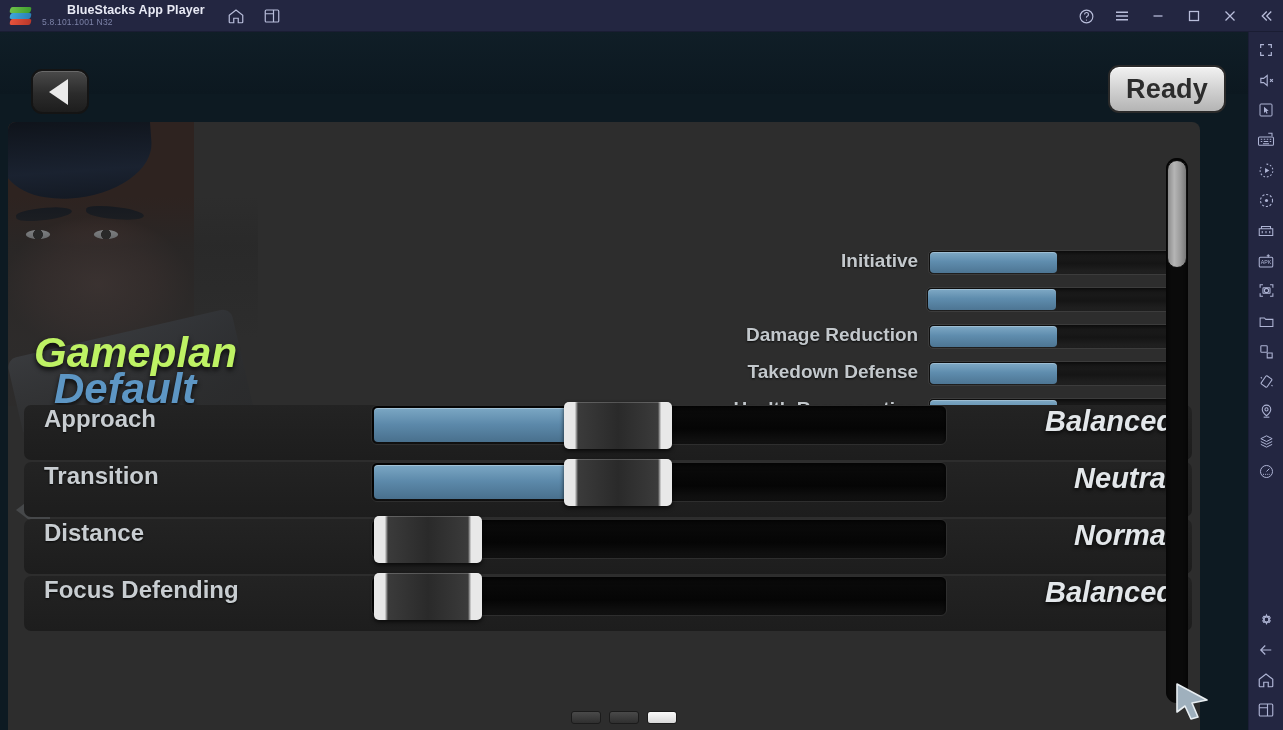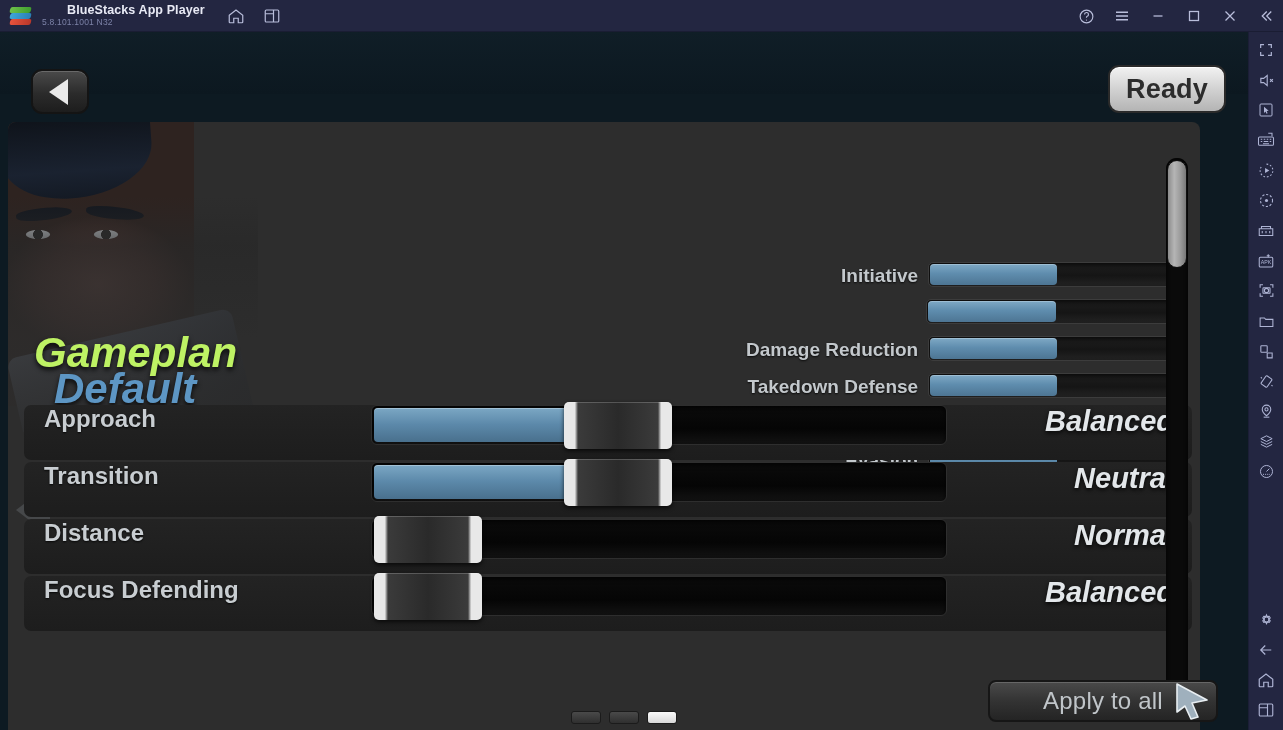--- a/index.html
+++ b/index.html
@@ -133,21 +133,21 @@
     margin-left: 54px; margin-top: 7px; text-shadow: 0 2px 4px rgba(0,0,0,.8);
   }
   .arrow-ghost {
     position: absolute; left: 8px; top: 362px; width: 0; height: 0;
     border-top: 26px solid transparent; border-bottom: 26px solid transparent;
     border-right: 34px solid rgba(170,180,190,.20);
   }
 
   
   .stats { position: absolute; left: 700px; top: 128px; width: 470px; }
-  .stat-row { display: flex; align-items: flex-end; justify-content: flex-end; height: 37px; }
+  .stat-row { display: flex; align-items: flex-start; justify-content: flex-end; height: 37px; }
   .stat-label {
     font-size: 19px; font-weight: bold; color: #c3c8cc; text-align: right;
     width: 212px; margin-right: 10px; white-space: nowrap;
     text-shadow: 0 1px 2px rgba(0,0,0,.8);
   }
   .stat-track {
     width: 252px; height: 25px; border-radius: 5px;
     background: linear-gradient(180deg,#1e1e1e 0%,#151515 55%,#232323 100%);
     border: 1px solid #3c3c3c; position: relative; overflow: hidden;
     box-shadow: inset 0 2px 4px rgba(0,0,0,.75);
@@ -392,23 +392,20 @@
         <div class="scroll-thumb"></div>
       </div>
     </div>
 
     <div class="pager">
         <div class="pip"></div>
         <div class="pip"></div>
         <div class="pip on"></div>
       </div>
 
-    <div class="apply-btn">
-      <span>Apply to all</span>
-    </div>
     <svg class="cursor-arrow" viewBox="0 0 42 42">
       <path d="M6 4 L36 20 L21 23 L27 37 L20 39 L14 26 L6 32 Z" fill="#9fb0bd" stroke="#e8eef2" stroke-width="1.6" stroke-linejoin="round"></path>
     </svg>
   </div>
 
   <div class="sidebar">
     <div class="sbi">
       <svg width="16" height="16" viewBox="0 0 24 24" fill="none" stroke="currentColor" stroke-width="1.8">
         <path d="M4 9V4h5M20 9V4h-5M4 15v5h5M20 15v5h-5"></path>
         </svg>

